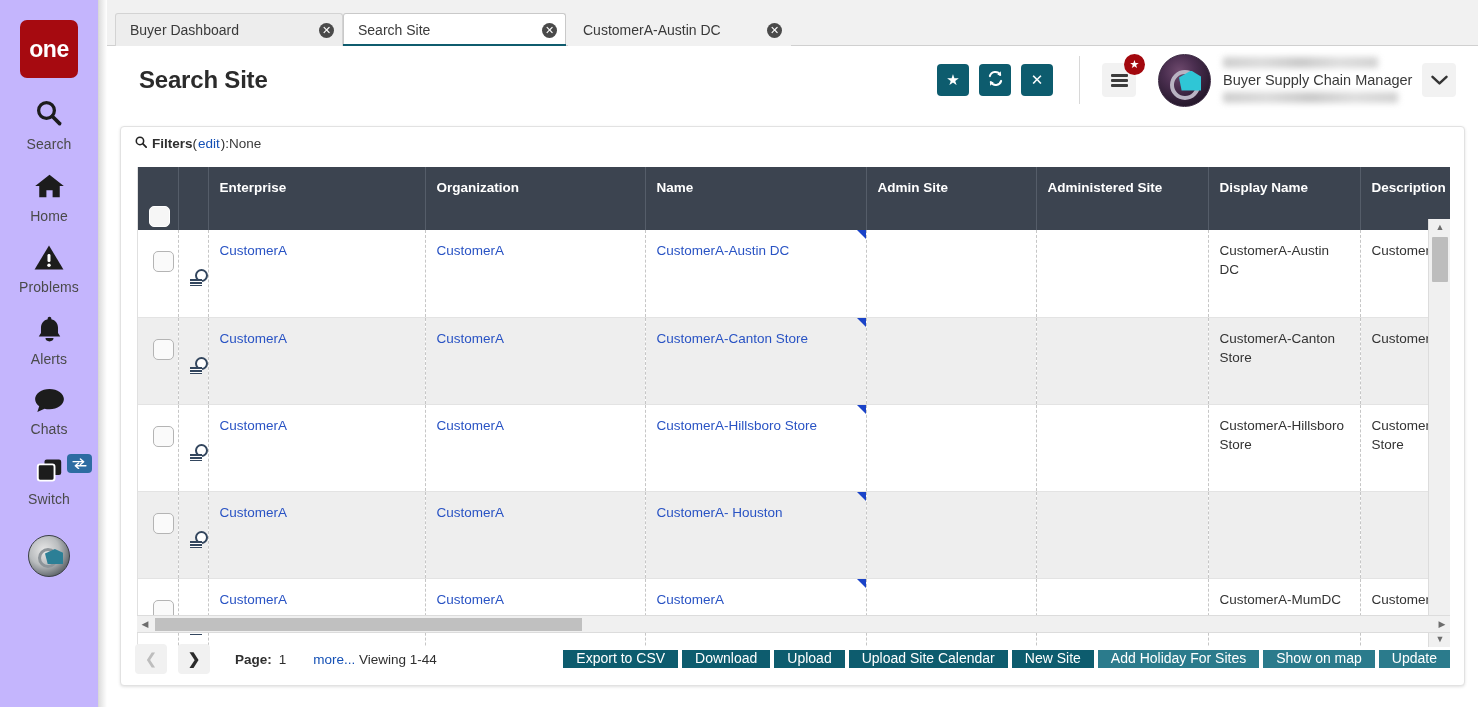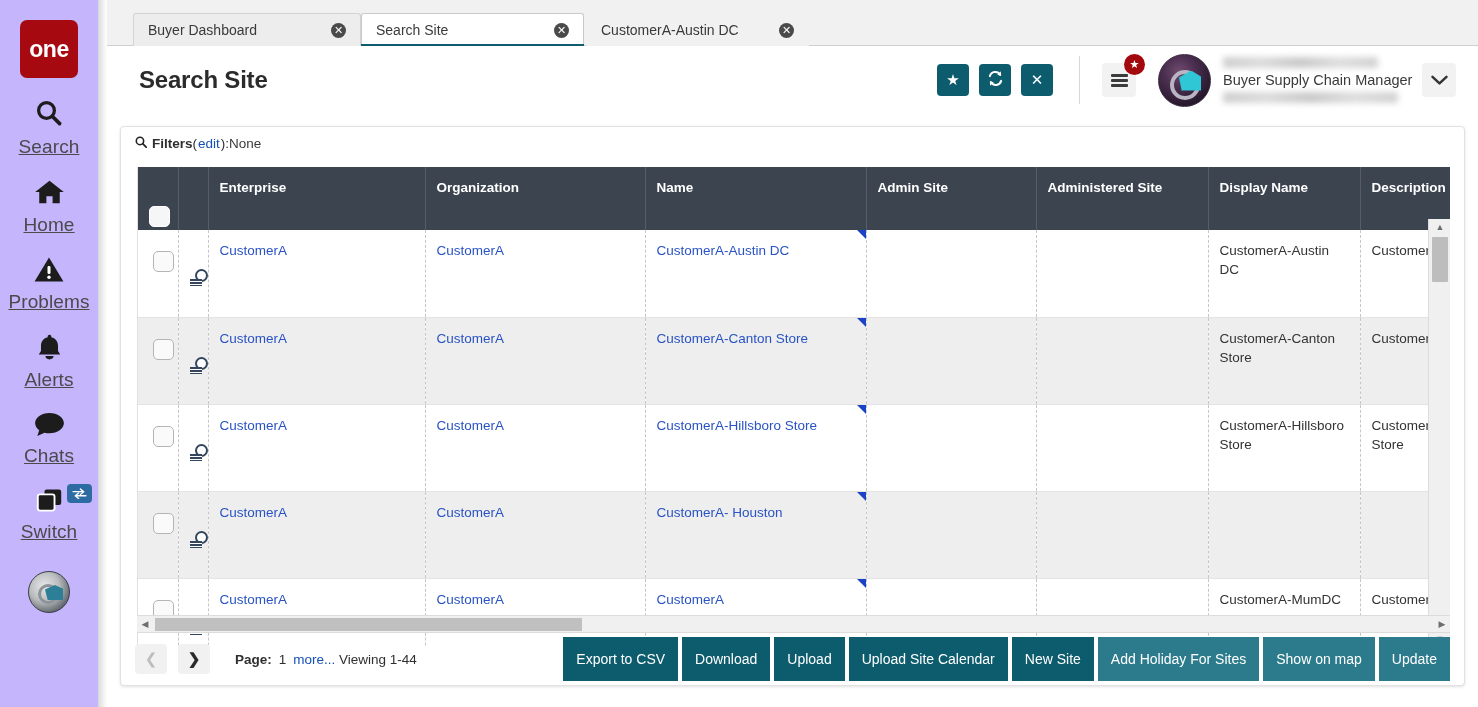--- a/index.html
+++ b/index.html
@@ -27,21 +27,21 @@
     width: 58px; height: 58px; margin-top: 20px; background: #a60a10;
     border-radius: 7px; display: flex; align-items: center; justify-content: center;
     color: #fff; font-size: 23px; font-weight: 700; letter-spacing: -0.5px;
   }
   .rail-item {
     width: 99px; margin-top: 20px; display: flex; flex-direction: column;
     align-items: center; cursor: pointer; position: relative;
   }
   .rail-ico { color: #1c1c1c; line-height: 1; display: block; }
   .rail-label {
-    font-size: 19px; color: #4a4a4a; margin-top: 5px; letter-spacing: .1px; text-decoration: underline;
+    font-size: 14px; color: #4a4a4a; margin-top: 5px; letter-spacing: .1px;
   }
   .switch-badge {
     position: absolute; right: 7px; top: -3px; width: 25px; height: 19px;
     background: #2d6ca2; border-radius: 4px; color: #fff;
     font-size: 11px; display: flex; align-items: center; justify-content: center;
   }
   .rail-avatar {
     width: 42px; height: 42px; border-radius: 50%; margin-top: 28px;
     background: radial-gradient(circle at 38% 36%, #e8e8e8 0%, #b9bcbe 42%, #6b7176 72%, #2d3236 100%);
     border: 1px solid #3a3f44; position: relative; overflow: hidden;
@@ -57,21 +57,21 @@
   }
 
   
   #tabstrip {
     position: absolute; left: 107px; top: 0; width: 1371px; height: 46px;
     background: #f1f1f1; border-bottom: 1px solid #d0d0d0;
   }
   .tab {
     position: absolute; top: 13px; height: 33px; background: #ededed;
     border: 1px solid #d3d3d3; border-bottom: none; border-radius: 3px 3px 0 0;
-    display: flex; align-items: center; padding: 0 14px 0 14px; cursor: pointer; margin-left: 18px;
+    display: flex; align-items: center; padding: 0 8px 0 14px; cursor: pointer;
   }
   .tab.active { background: #ffffff; border-color: #c9c9c9; }
   .tab.active::after {
     content: ""; position: absolute; left: -1px; right: -1px; bottom: -1px;
     height: 3px; background: #0f5c6e;
   }
   .tab-label {
     font-size: 14px; color: #3a3a3a; white-space: nowrap;
     flex: 1; overflow: hidden; text-overflow: ellipsis;
   }
@@ -249,25 +249,25 @@
   .pg-btn {
     width: 32px; height: 30px; background: #f1f1f1; border-radius: 4px;
     display: flex; align-items: center; justify-content: center;
     font-size: 15px; cursor: pointer; margin-right: 11px;
   }
   #pg-prev { color: #bdbdbd; }
   #pg-next { color: #2a2a2a; font-weight: 700; }
   #pg-text { font-size: 13.5px; color: #2f2f2f; margin-left: 14px; }
   #pg-text b { font-weight: 700; }
   #pg-num { margin: 0 7px; }
-  #pg-more { color: #1450b5; cursor: pointer; }
+  #pg-more { color: #1450b5; cursor: pointer; margin-left: 20px; }
   #actions { margin-left: auto; display: flex; align-items: center; }
   .act-btn {
-    height: 44px; padding: 0 13px; color: #ffffff; font-size: 14px;
-    display: flex; align-items: center; cursor: pointer; margin-left: 4px;
+    height: 18px; padding: 0 13px; color: #ffffff; font-size: 14px;
+    display: flex; cursor: pointer; margin-left: 4px;
     white-space: nowrap; background: #0d5c6e;
   }
   .act-btn.light { background: #2b7b8c; }
 </style>
 </head>
 <body>
 
 <div id="app">
 
   <div id="rail">

